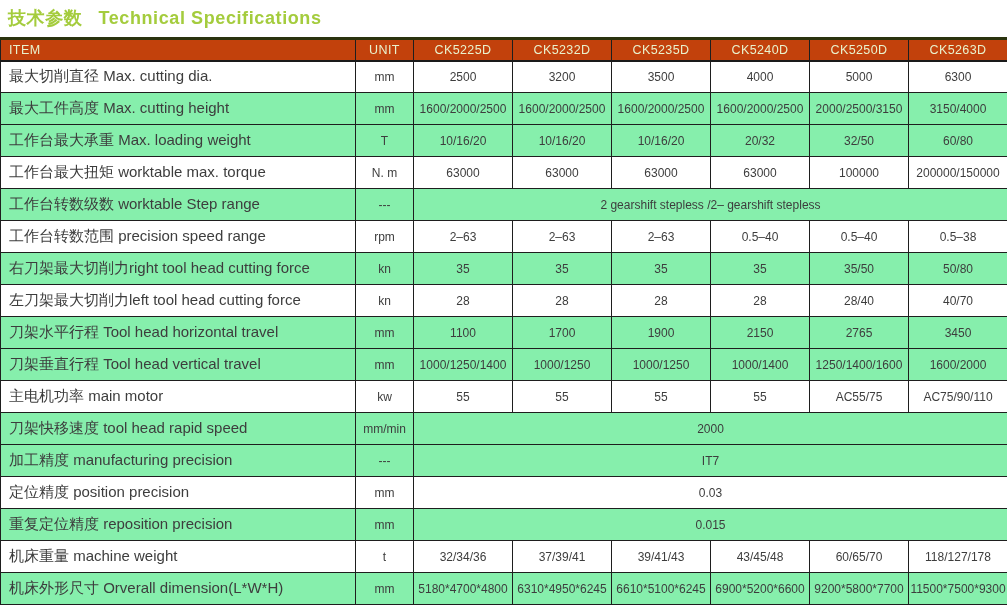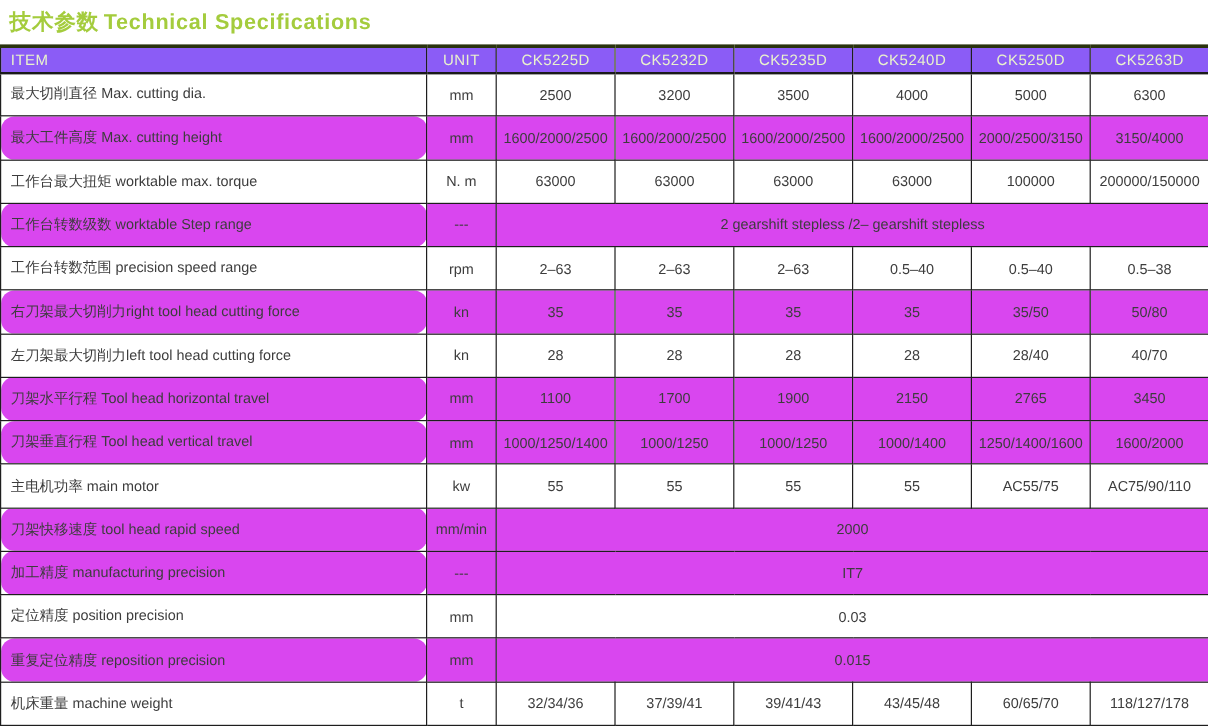--- a/index.html
+++ b/index.html
@@ -10,49 +10,49 @@
     overflow: hidden;
   }
   .page { position: relative; width: 1007px; height: 606px; background: #fff; overflow: hidden; }
 
   .title {
     position: absolute; top: 5px; left: 8px;
     font-size: 18px; line-height: 26px;
     color: #a4cc3d; letter-spacing: 0.6px;
     white-space: nowrap;
   }
-  .title .zh { font-weight: 700; margin-right: 4px; }
+  .title .zh { font-weight: 700; margin-right: 16px; }
   .title .en { font-weight: 700; }
 
   table.spec-table {
     position: absolute; top: 37px; left: 0;
     width: 1007px; height: 568px;
     border-collapse: collapse; table-layout: fixed;
   }
   th, td {
     border: 1px solid #1e1e1e;
     font-size: 12px; color: #3d3d3d;
     text-align: center; vertical-align: middle;
     overflow: hidden; white-space: nowrap;
     padding: 0 1px;
   }
   thead th {
     height: 22px;
-    background: #8b5cf6;
+    background: #c2410c;
     color: #e9f2cd;
     font-weight: 400;
     font-size: 12.5px;
     letter-spacing: 0.4px;
     border-top: 3px solid #2a330e;
     border-bottom: 2px solid #1a1a1a;
   }
   thead th.item-col, td.item-cell { text-align: left; padding-left: 8px; }
   tbody td { height: 27px; background: #ffffff; }
-  tbody tr.alt td { background: #d946ef; }
-  td.item-cell { font-size: 12px; border-radius: 11px; }
+  tbody tr.alt td { background: #86efac; }
+  td.item-cell { font-size: 15px; }
 </style>
 </head>
 <body>
 
 <div class="page">
   <div class="title">
     <span class="zh">技术参数</span><span class="en">Technical Specifications</span>
   </div>
 
   <table class="spec-table">
@@ -92,20 +92,30 @@
         <tr class="alt">
           <td class="item-cell">最大工件高度 Max. cutting height</td>
           <td class="unit-cell">mm</td>
           <td class="value-cell">1600/2000/2500</td>
           <td class="value-cell">1600/2000/2500</td>
           <td class="value-cell">1600/2000/2500</td>
           <td class="value-cell">1600/2000/2500</td>
           <td class="value-cell">2000/2500/3150</td>
           <td class="value-cell">3150/4000</td>
         </tr>
+        <tr class="alt">
+          <td class="item-cell">工作台最大承重 Max. loading weight</td>
+          <td class="unit-cell">T</td>
+          <td class="value-cell">10/16/20</td>
+          <td class="value-cell">10/16/20</td>
+          <td class="value-cell">10/16/20</td>
+          <td class="value-cell">20/32</td>
+          <td class="value-cell">32/50</td>
+          <td class="value-cell">60/80</td>
+        </tr>
         <tr>
           <td class="item-cell">工作台最大扭矩 worktable max. torque</td>
           <td class="unit-cell">N. m</td>
           <td class="value-cell">63000</td>
           <td class="value-cell">63000</td>
           <td class="value-cell">63000</td>
           <td class="value-cell">63000</td>
           <td class="value-cell">100000</td>
           <td class="value-cell">200000/150000</td>
         </tr>
@@ -197,15 +207,25 @@
         <tr>
           <td class="item-cell">机床重量 machine weight</td>
           <td class="unit-cell">t</td>
           <td class="value-cell">32/34/36</td>
           <td class="value-cell">37/39/41</td>
           <td class="value-cell">39/41/43</td>
           <td class="value-cell">43/45/48</td>
           <td class="value-cell">60/65/70</td>
           <td class="value-cell">118/127/178</td>
         </tr>
+        <tr class="alt">
+          <td class="item-cell">机床外形尺寸 Orverall dimension(L*W*H)</td>
+          <td class="unit-cell">mm</td>
+          <td class="value-cell">5180*4700*4800</td>
+          <td class="value-cell">6310*4950*6245</td>
+          <td class="value-cell">6610*5100*6245</td>
+          <td class="value-cell">6900*5200*6600</td>
+          <td class="value-cell">9200*5800*7700</td>
+          <td class="value-cell">11500*7500*9300</td>
+        </tr>
       </tbody>
   </table>
 </div>
 
 </body></html>

